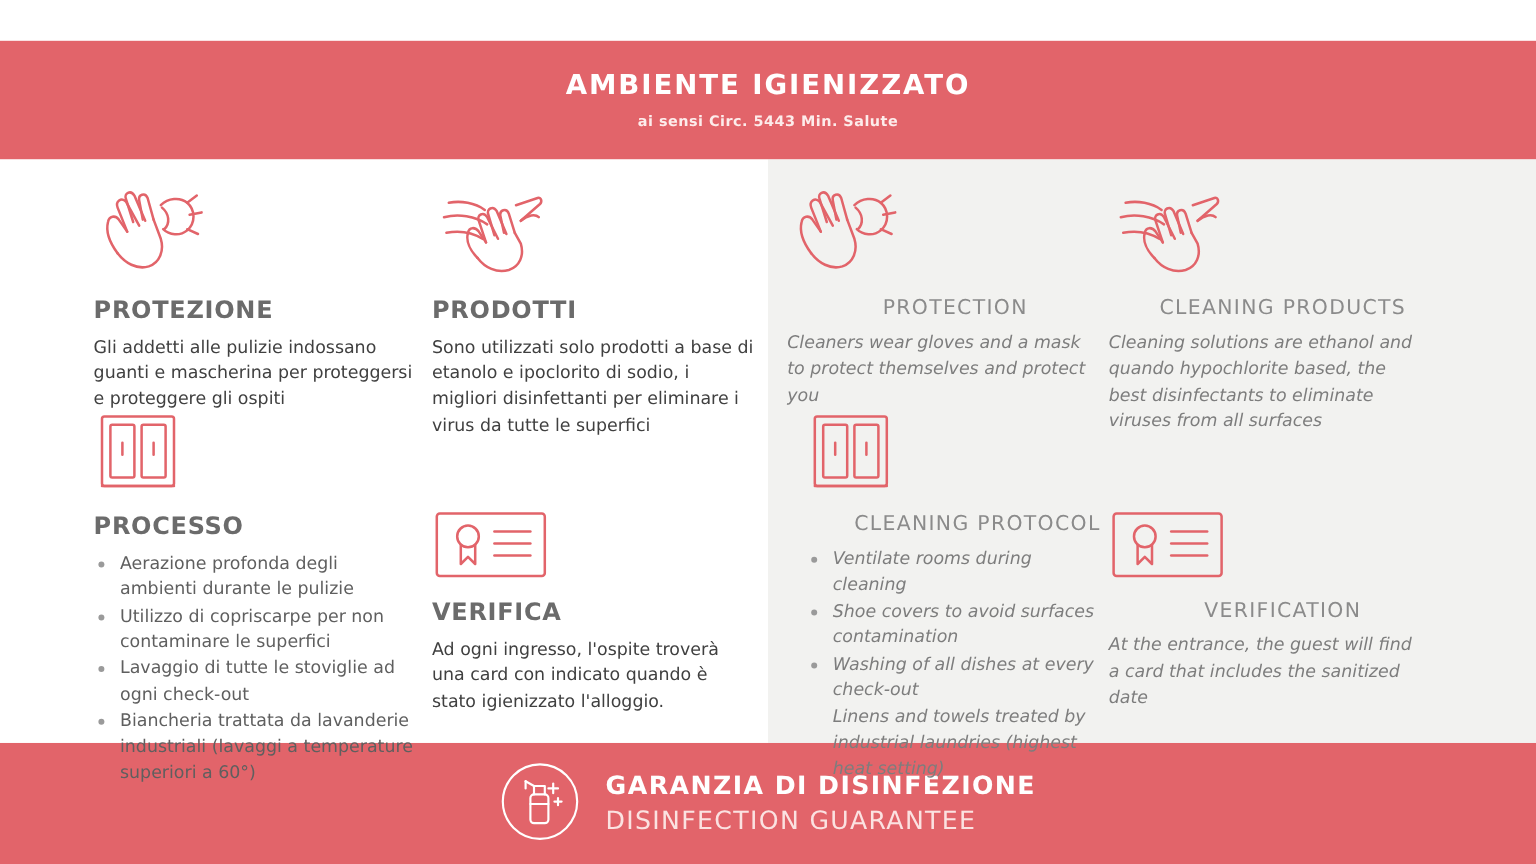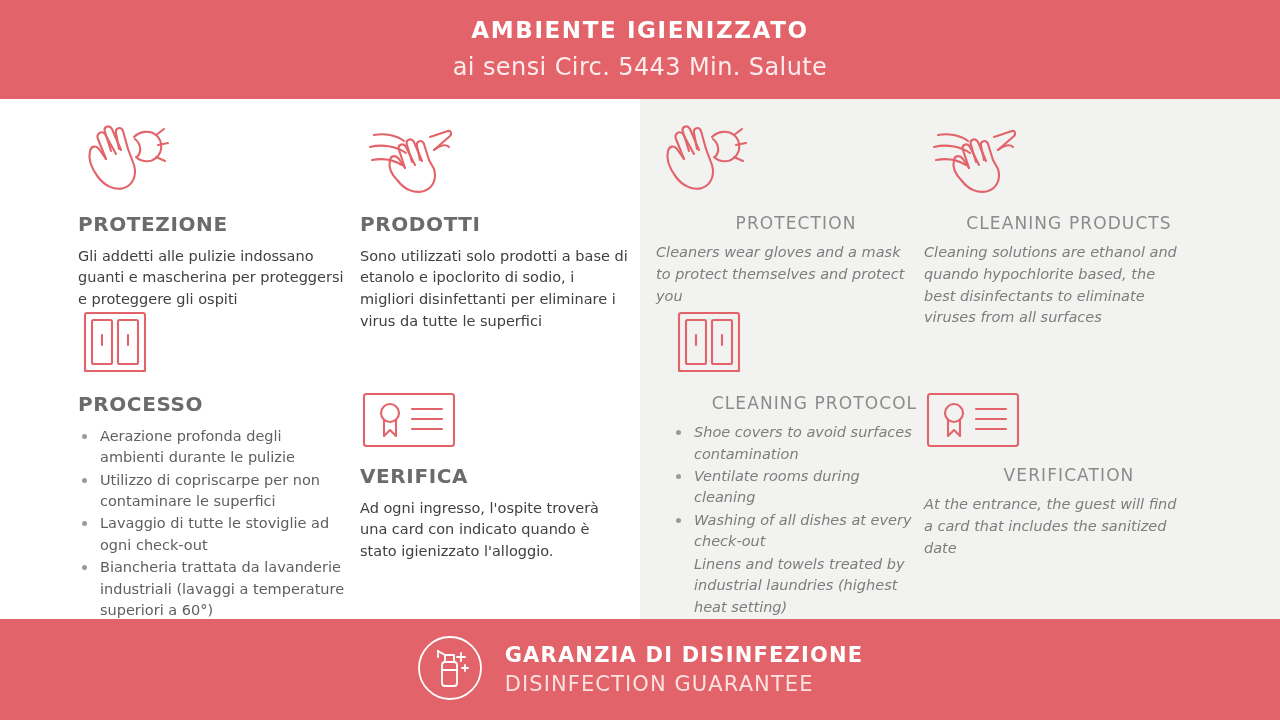--- a/index.html
+++ b/index.html
@@ -16,30 +16,31 @@
   }
 
   
   .header {
     background: #e2646a;
     color: #ffffff;
     height: 99px;
     display: flex; flex-direction: column;
     align-items: center; justify-content: center;
     flex: 0 0 auto;
+    margin-top: 34px;
   }
   .header-title {
     font-size: 23px;
     font-weight: bold;
     letter-spacing: 1.6px;
     line-height: 1.1;
   }
   .header-sub {
-    font-size: 24px;
-    font-weight: 400;
+    font-size: 12px;
+    font-weight: 700;
     letter-spacing: 0.4px;
     margin-top: 9px;
     color: #fdeceb;
   }
 
   
   .body {
     flex: 1 1 auto;
     display: flex;
     background: #ffffff;
@@ -268,22 +269,22 @@
             <rect x="7" y="6" width="60" height="58" rx="2"></rect>
             <rect x="14" y="13" width="20" height="44" rx="1.5"></rect>
             <rect x="40" y="13" width="20" height="44" rx="1.5"></rect>
             <path d="M24 28 L24 38"></path>
             <path d="M50 28 L50 38"></path>
             <path d="M7 64 L67 64"></path>
           </svg>
         </div>
         <h3 class="sect en">CLEANING PROTOCOL</h3>
         <ul class="bullets en">
+          <li>Ventilate rooms during cleaning</li>
           <li>Shoe covers to avoid surfaces contamination</li>
-          <li>Ventilate rooms during cleaning</li>
           <li>Washing of all dishes at every check-out</li>
           <li class="nobullet">Linens and towels treated by industrial laundries (highest heat setting)</li>
         </ul>
       </div>
 
       <div class="pos" style="left:284px; top:272px; width:290px;">
         <div class="icon-wrap small">
           <svg width="98" height="62" viewBox="0 0 98 62" fill="none" stroke="#e2646a" stroke-width="2.1" stroke-linecap="round" stroke-linejoin="round">
             <rect x="4" y="5" width="90" height="52" rx="2.5"></rect>
             <circle cx="30" cy="24" r="9"></circle>

